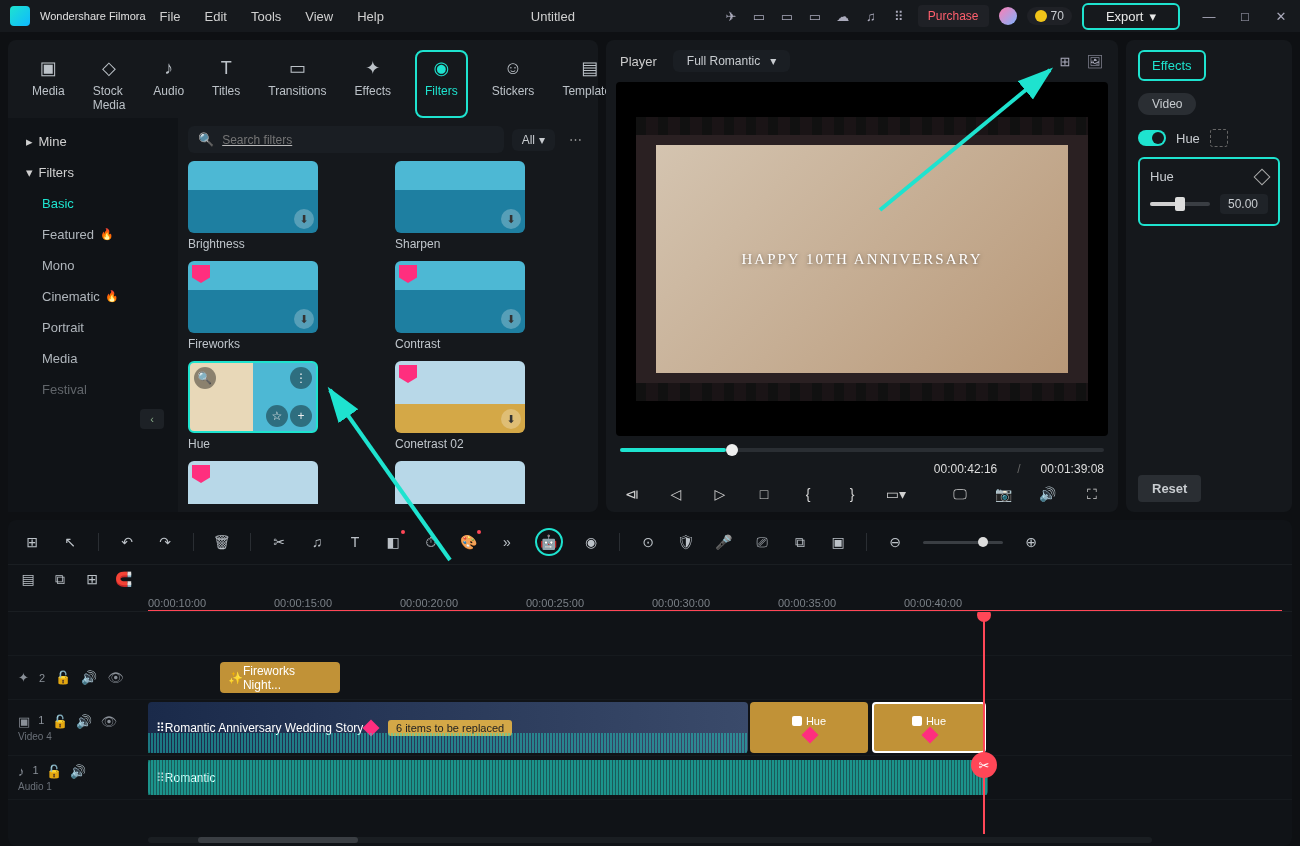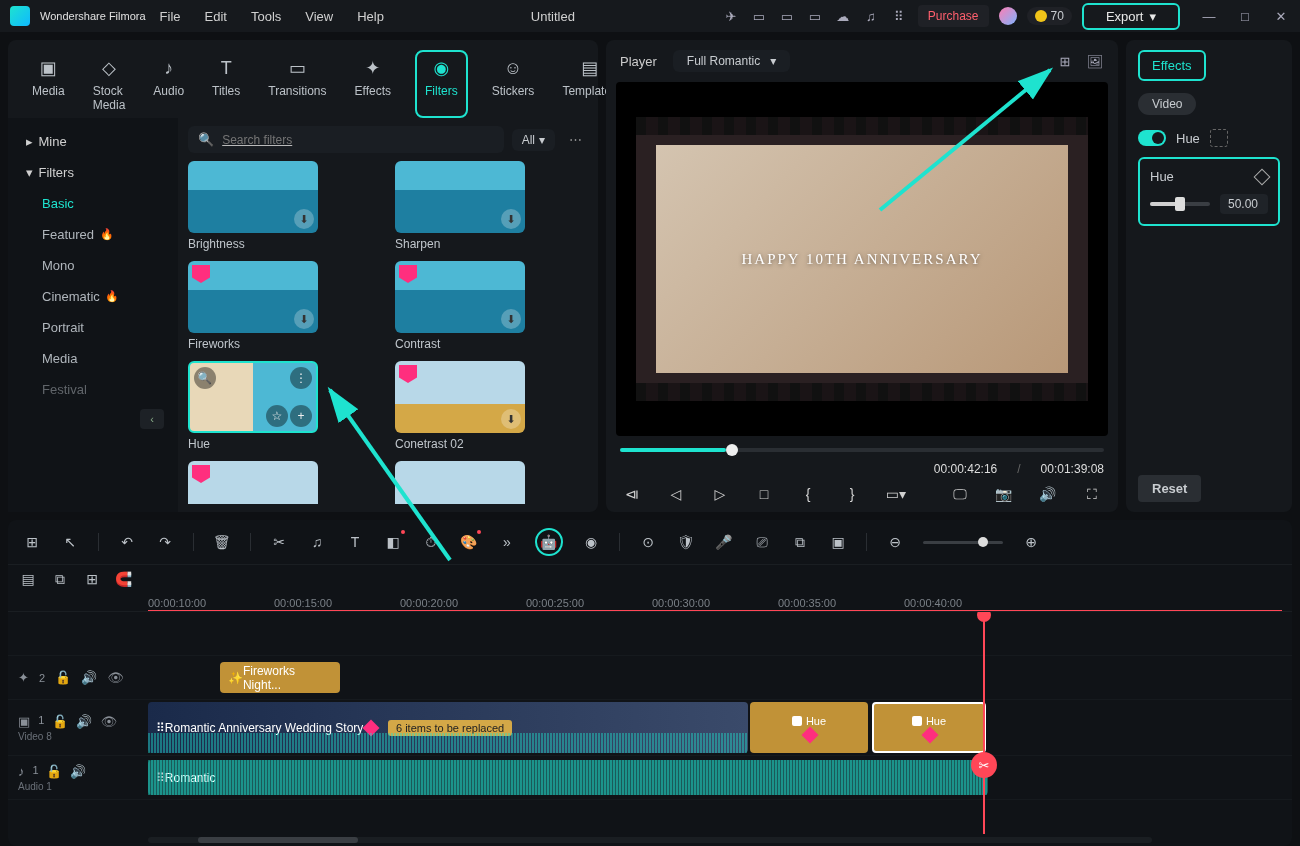--- a/index.html
+++ b/index.html
@@ -451,21 +451,21 @@
     </div>
     <div class="track-row tall">
       <div class="track-head" style="flex-direction:column;align-items:flex-start;gap:2px">
           <div style="display:flex;gap:8px">
             <span class="th-icon">▣</span>
             <span>1</span>
             <span class="th-icon">🔓</span>
             <span class="th-icon">🔊</span>
             <span class="th-icon">👁</span>
           </div>
-          <span class="track-meta">Video 8</span>
+          <span class="track-meta">Video 4</span>
         </div>
       <div class="track-body">
         <div class="clip clip-video">
             <span>⠿</span>
             <span>Romantic Anniversary Wedding Story</span>
             <span class="pink-dia"></span>
             <div class="replace-badge">6 items to be replaced</div>
             <div class="wave" style="top:60%"></div>
           </div>
         <div class="clip clip-hue1">

